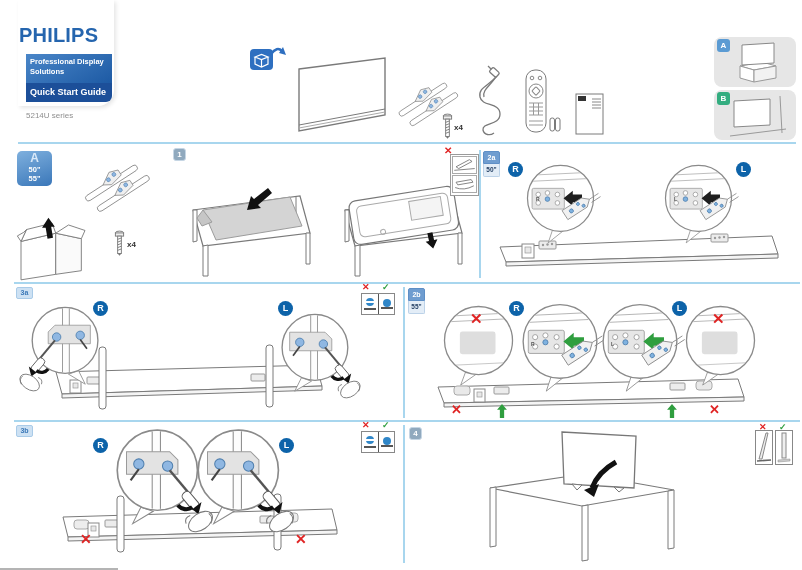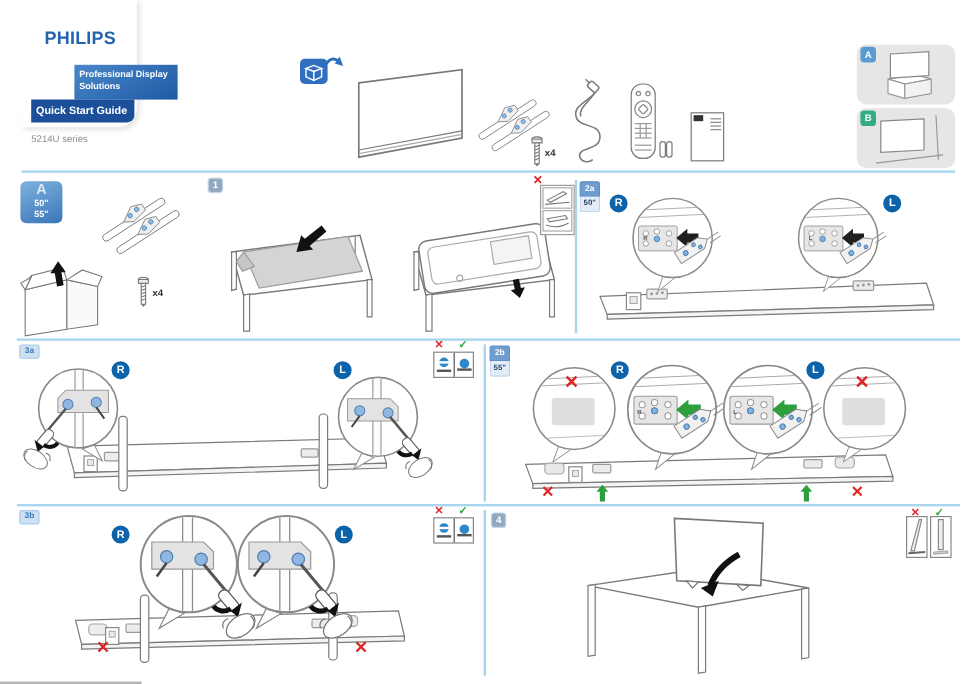--- a/index.html
+++ b/index.html
@@ -6,25 +6,25 @@
   html,body { background:#fff; }
   #canvas { position:relative; width:802px; height:570px; background:#fff;
             font-family:"Liberation Sans", sans-serif; overflow:hidden; }
   .abs { position:absolute; }
   svg { display:block; overflow:visible; }
   .hline { position:absolute; height:2px; background:#a8d6ee; }
   .vline { position:absolute; width:2px; background:#a8d6ee; }
 
   .header-card { position:absolute; left:18px; top:0; width:96px; height:106px;
     background:#fff; border-radius:0 0 16px 0; box-shadow:2px 2px 4px rgba(0,0,0,.10); }
-  .brand { position:absolute; left:19px; top:24px; font-size:15px; font-weight:bold;
+  .brand { position:absolute; left:1px; top:24px; font-size:20px; font-weight:bold;
     color:#2565ae; letter-spacing:.2px; }
   .band1 { position:absolute; left:8px; top:54px; width:86px; height:29px;
     background:linear-gradient(150deg,#4a86c8,#1d5aa4); color:#fff; font-size:7.5px;
-    font-weight:bold; line-height:1.35; padding:3px 4px;margin-left:36px; }
+    font-weight:bold; line-height:1.35; padding:3px 4px; }
   .band1 span { display:block; }
   .band2 { position:absolute; left:8px; top:83px; width:86px; height:19px;
     background:#1c4f99; color:#fff; font-size:9px; font-weight:bold; line-height:19px;
     padding-left:4px; border-radius:0 0 6px 0; }
   .series { position:absolute; left:26px; top:111px; font-size:8px; color:#8e8e8e; }
 
   .num-badge { position:absolute; width:13px; height:13px; background:#90a9be;
     border:1px solid #c6d6e4; border-radius:3px; color:#fff; font-size:8px;
     font-weight:bold; text-align:center; line-height:11px; }
   .sub-badge { position:absolute; width:17px; height:12px; background:#cde1f3;

